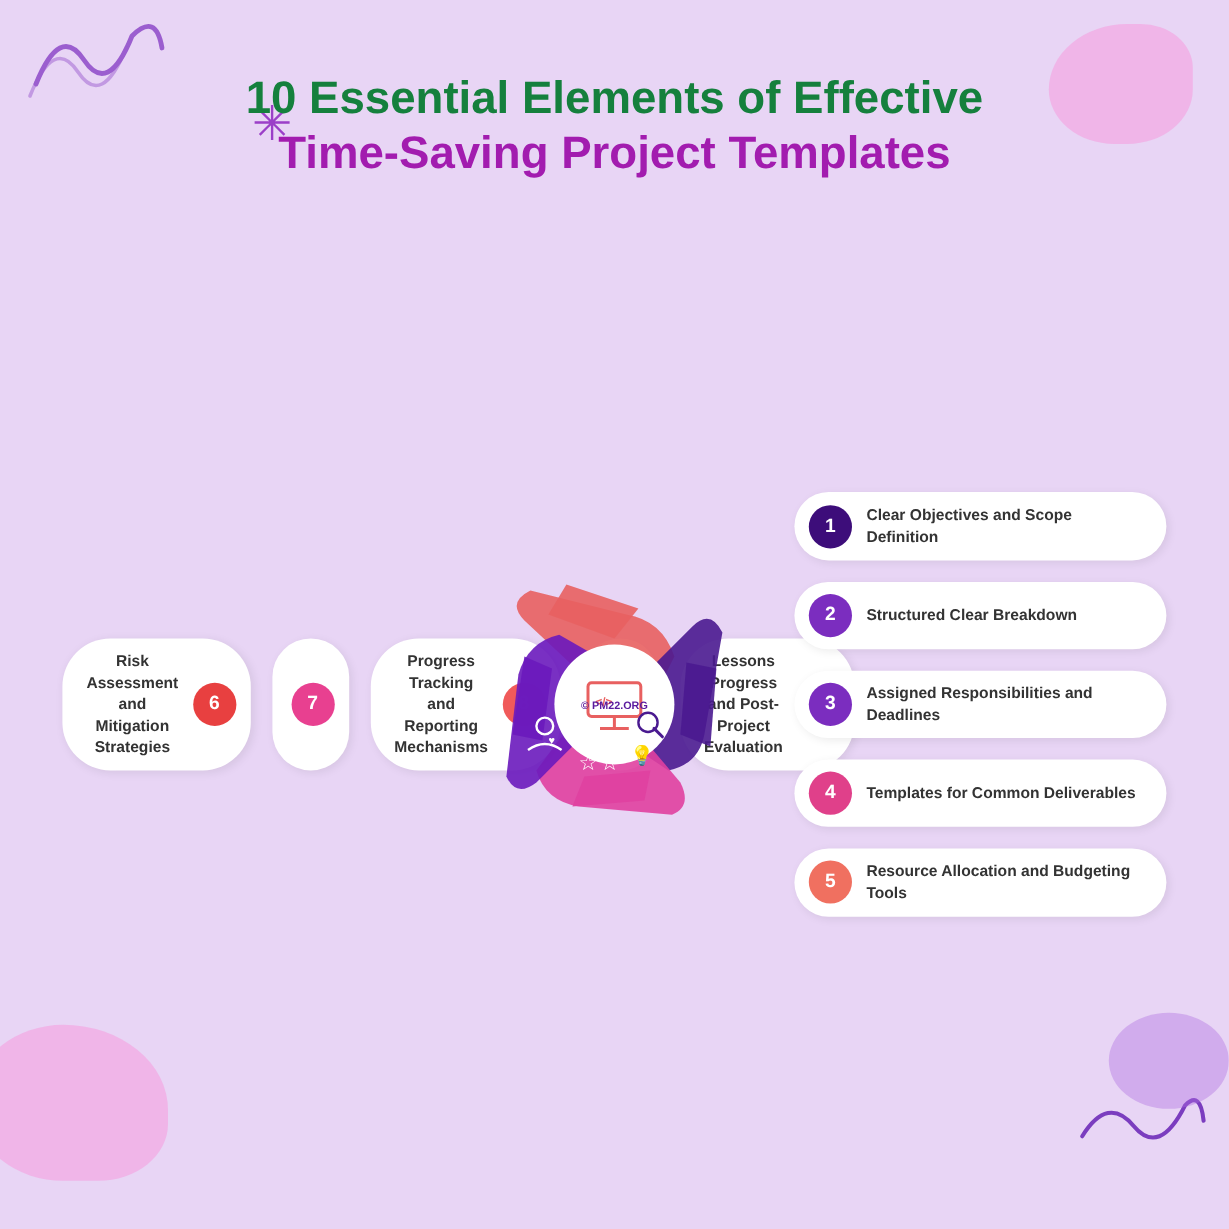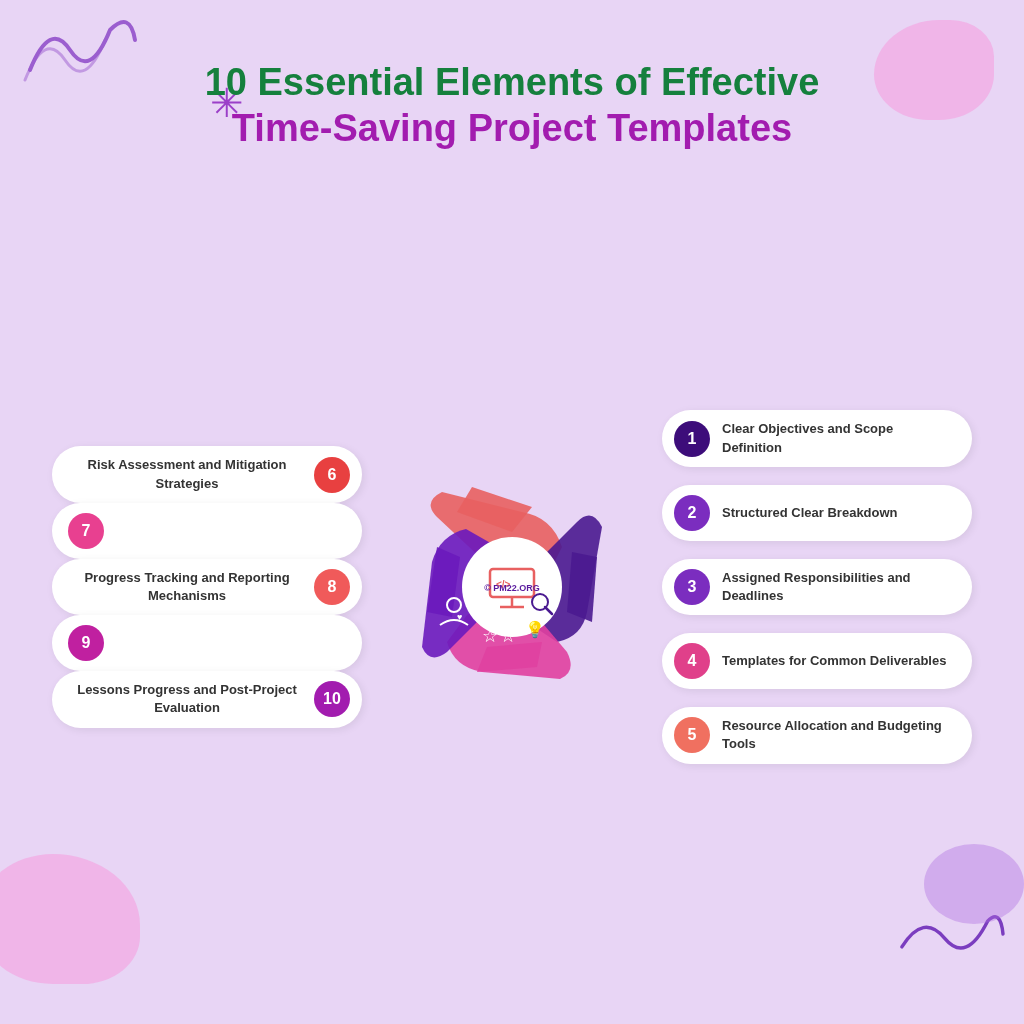--- a/index.html
+++ b/index.html
@@ -88,21 +88,22 @@
       right: 30px;
       bottom: 80px;
       display: flex;
       align-items: center;
       justify-content: center;
     }
 
     
     .left-items {
       display: flex;
-      flex-direction: column;
+      flex-direction: row;
+      gap: 18px;
       width: 310px;
       margin-right: 20px;
     }
 
     
     .right-items {
       display: flex;
       flex-direction: column;
       gap: 18px;
       width: 310px;

